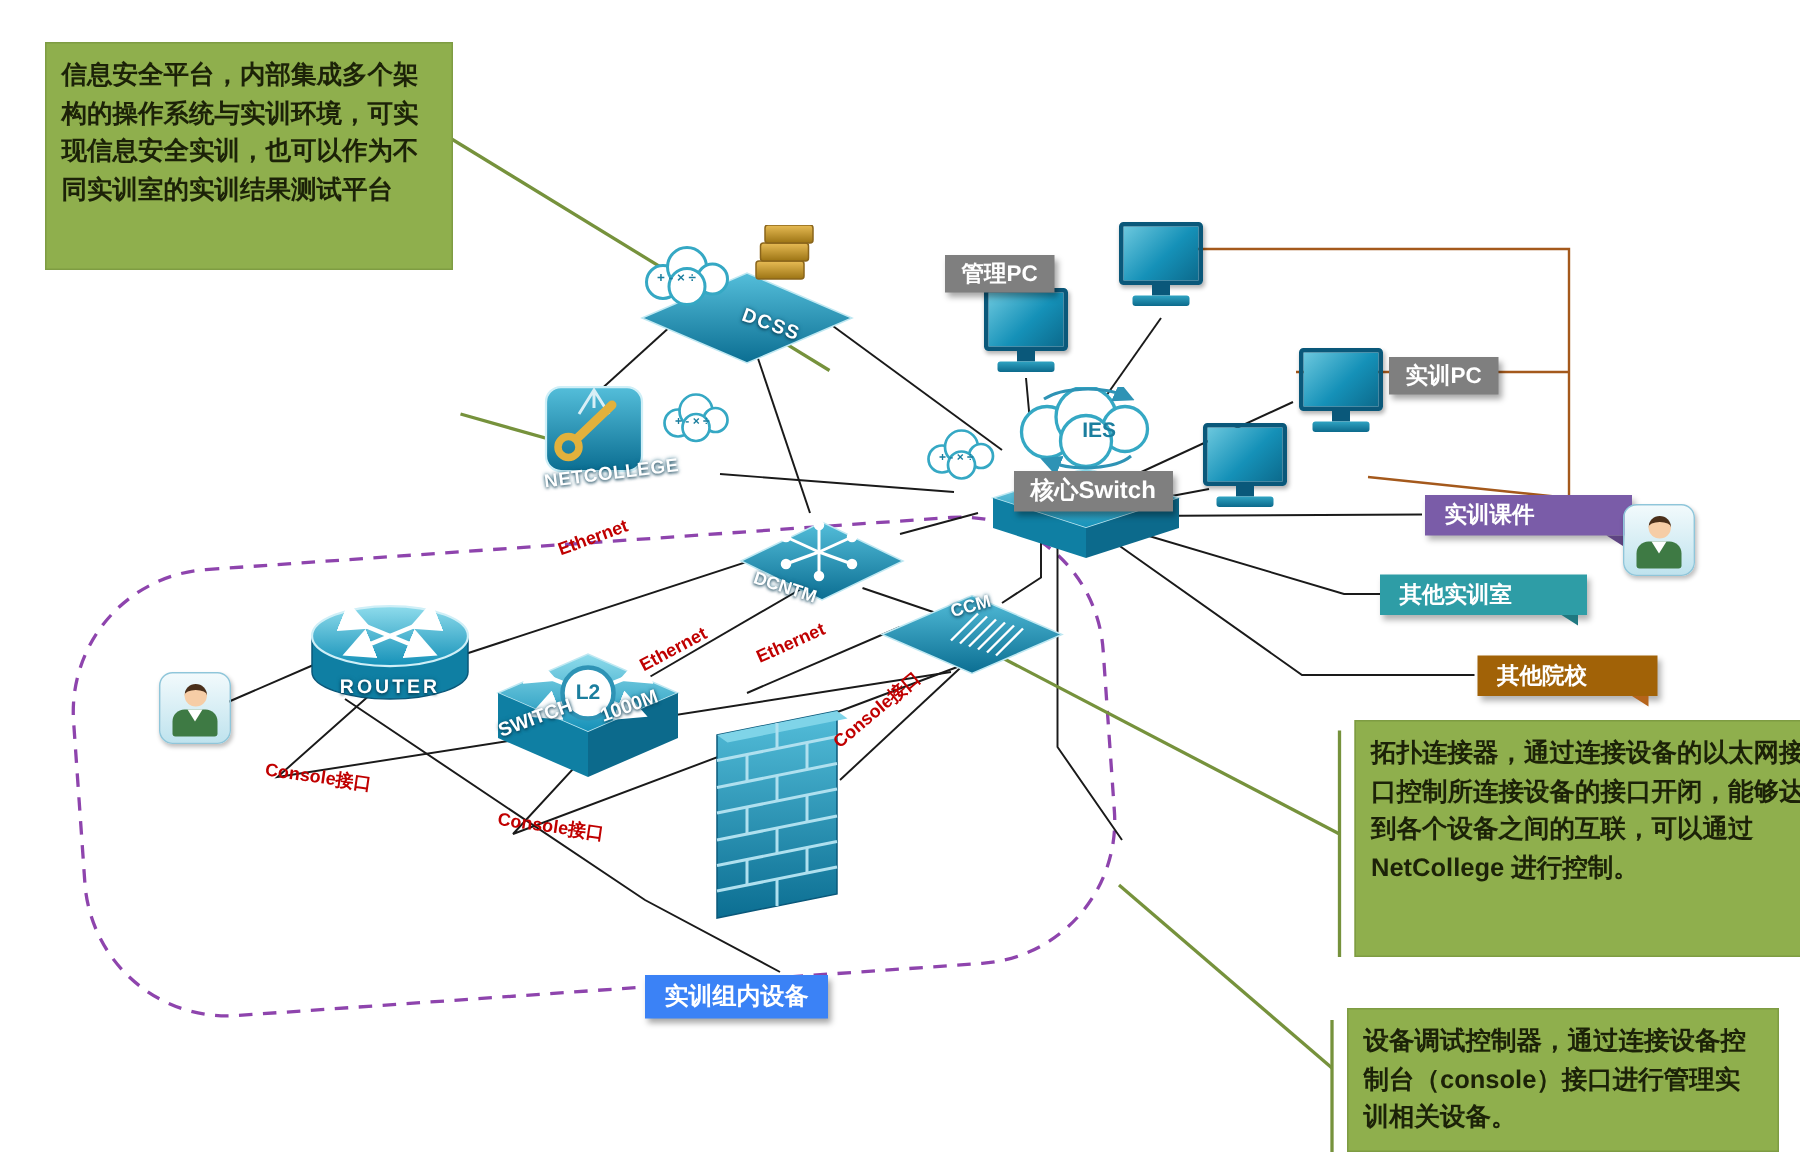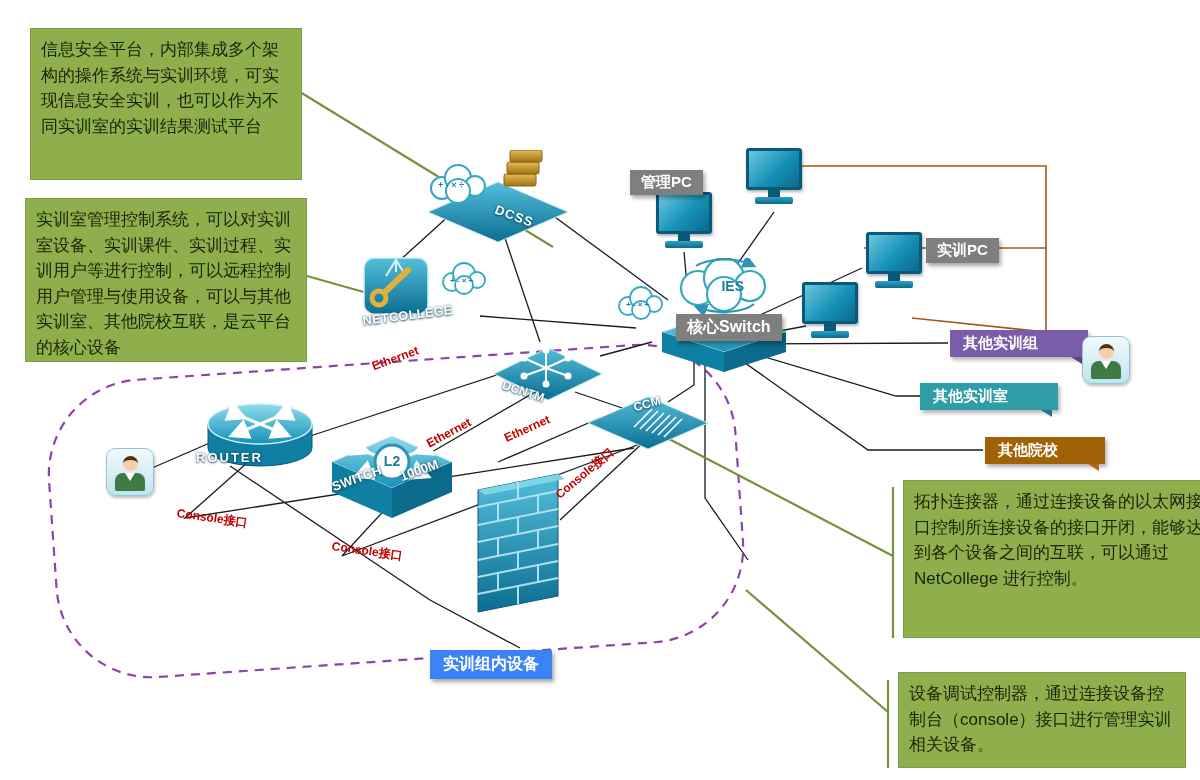--- a/index.html
+++ b/index.html
@@ -1,20 +1,20 @@
 <!DOCTYPE html>
 <html><head>
 <meta charset="utf-8">
 <style>
   html,body{margin:0;padding:0;background:#fff}
   .stage{position:relative;width:1200px;height:780px;background:#fff;overflow:hidden;
          font-family:"Liberation Sans",sans-serif}
   svg.lines{position:absolute;left:0;top:0;z-index:1}
   .note{position:absolute;z-index:2;background:#8FAF4D;border:1px solid #7E9C43;color:#1C2208;
-        font-weight:normal;font-size:17px;line-height:1.5;padding:8px 10px;box-sizing:border-box}
+        font-weight:bold;font-size:17px;line-height:1.5;padding:8px 10px;box-sizing:border-box}
   .device{position:absolute;z-index:3}
   .device svg{position:absolute;left:0;top:0}
   .dev-label{position:absolute;color:#fff;font-weight:bold;font-size:13px;white-space:nowrap;
              text-shadow:0 1px 2px rgba(0,40,60,.65),0 0 3px rgba(10,90,120,.8);transform-origin:left top}
   .cloud-ops{position:absolute;color:#1B7E9E;font-weight:bold;font-size:9px;white-space:nowrap}
   .tag-gray{position:absolute;z-index:4;background:#7F7F7F;color:#fff;font-weight:bold;font-size:15px;
             padding:3px 11px;box-shadow:2px 3px 4px rgba(0,0,0,.35);white-space:nowrap}
   .tag-red{position:absolute;z-index:5;background:#3b82f6;color:#fff;font-weight:bold;font-size:16px;
            padding:4px 13px;box-shadow:2px 3px 4px rgba(0,0,0,.35);white-space:nowrap}
   .ribbon{position:absolute;z-index:4;color:#fff;font-weight:bold;font-size:15px;padding:4px 13px;
@@ -106,21 +106,20 @@
       <polyline points="300,92 553,247"></polyline>
       <polyline points="307,276 392,300"></polyline>
       <polyline points="893,487 893,638"></polyline>
       <polyline points="893,556 648,428"></polyline>
       <polyline points="888,680 888,768"></polyline>
       <polyline points="888,712 746,590"></polyline>
     </g>
   </svg>
 
   <div class="note" style="left:30px;top:28px;width:272px;height:152px">信息安全平台，内部集成多个架构的操作系统与实训环境，可实现信息安全实训，也可以作为不同实训室的实训结果测试平台</div>
-  <div class="note" style="left:25px;top:198px;width:282px;height:164px">实训室管理控制系统，可以对实训室设备、实训课件、实训过程、实训用户等进行控制，可以远程控制用户管理与使用设备，可以与其他实训室、其他院校互联，是云平台的核心设备</div>
   <div class="note" style="left:903px;top:480px;width:311px;height:158px">拓扑连接器，通过连接设备的以太网接口控制所连接设备的接口开闭，能够达到各个设备之间的互联，可以通过 NetCollege 进行控制。</div>
   <div class="note" style="left:898px;top:672px;width:288px;height:96px">设备调试控制器，通过连接设备控制台（console）接口进行管理实训相关设备。</div>
 
   <div class="device" style="left:420px;top:150px;width:150px;height:100px">
     <svg width="150" height="100">
       <polygon points="8,62 78,32 148,62 78,92" fill="url(#tealGrad)" stroke="#BFE8F2"></polygon>
       <g fill="url(#goldGrad)" stroke="#8A651B">
         <rect x="84" y="24" width="32" height="12" rx="2"></rect>
         <rect x="87" y="12" width="32" height="12" rx="2"></rect>
         <rect x="90" y="0" width="32" height="12" rx="2"></rect>
@@ -218,21 +217,21 @@
 
   <div class="device" style="left:196px;top:392px;width:128px;height:88px">
     <svg width="128" height="88">
       <path d="M12,32 V56 A52,18 0 0 0 116,56 V32" fill="#0F7FA3" stroke="#0A587A"></path>
       <ellipse cx="64" cy="32" rx="52" ry="20" fill="url(#tealGradLight)" stroke="#CFEFF7" stroke-width="1.5"></ellipse>
       <g stroke="#fff" stroke-width="3" marker-start="url(#mW)" marker-end="url(#mW)">
         <line x1="42" y1="23" x2="86" y2="41"></line>
         <line x1="86" y1="23" x2="42" y2="41"></line>
       </g>
     </svg>
-    <div class="dev-label" style="left:0;top:58px;width:128px;text-align:left;letter-spacing:2px;transform:none">ROUTER</div>
+    <div class="dev-label" style="left:0;top:58px;width:128px;text-align:center;letter-spacing:2px;transform:none">ROUTER</div>
   </div>
 
   <div class="device" style="left:320px;top:420px;width:145px;height:100px">
     <svg width="145" height="100">
       <polygon points="12,42 72,16 132,42 72,68" fill="url(#tealGradLight)" stroke="#BFE8F2"></polygon>
       <polygon points="12,42 72,68 72,98 12,72" fill="#0F7FA3"></polygon>
       <polygon points="72,68 132,42 132,72 72,98" fill="#0C6A8C"></polygon>
       <g stroke="#fff" stroke-width="3" marker-start="url(#mW)" marker-end="url(#mW)">
         <line x1="42" y1="30" x2="102" y2="54"></line>
         <line x1="102" y1="30" x2="42" y2="54"></line>
@@ -287,21 +286,21 @@
   <div class="pc" style="left:798px;top:282px">
     <div class="pc-screen"></div>
     <div class="pc-neck"></div>
     <div class="pc-base"></div>
   </div>
 
   <div class="tag-gray" style="left:630px;top:170px">管理PC</div>
   <div class="tag-gray" style="left:926px;top:238px">实训PC</div>
   <div class="tag-red" style="left:430px;top:650px">实训组内设备</div>
 
-  <div class="ribbon purple" style="left:950px;top:330px;width:112px">其他实训组</div>
+  <div class="ribbon purple" style="left:950px;top:330px;width:112px">实训课件</div>
   <div class="ribbon teal" style="left:920px;top:383px;width:112px">其他实训室</div>
   <div class="ribbon orange" style="left:985px;top:437px;width:94px">其他院校</div>
 
   <div class="avatar" style="left:106px;top:448px">
     <div class="av-head"></div>
     <div class="av-body"></div>
   </div>
   <div class="avatar" style="left:1082px;top:336px">
     <div class="av-head"></div>
     <div class="av-body"></div>

